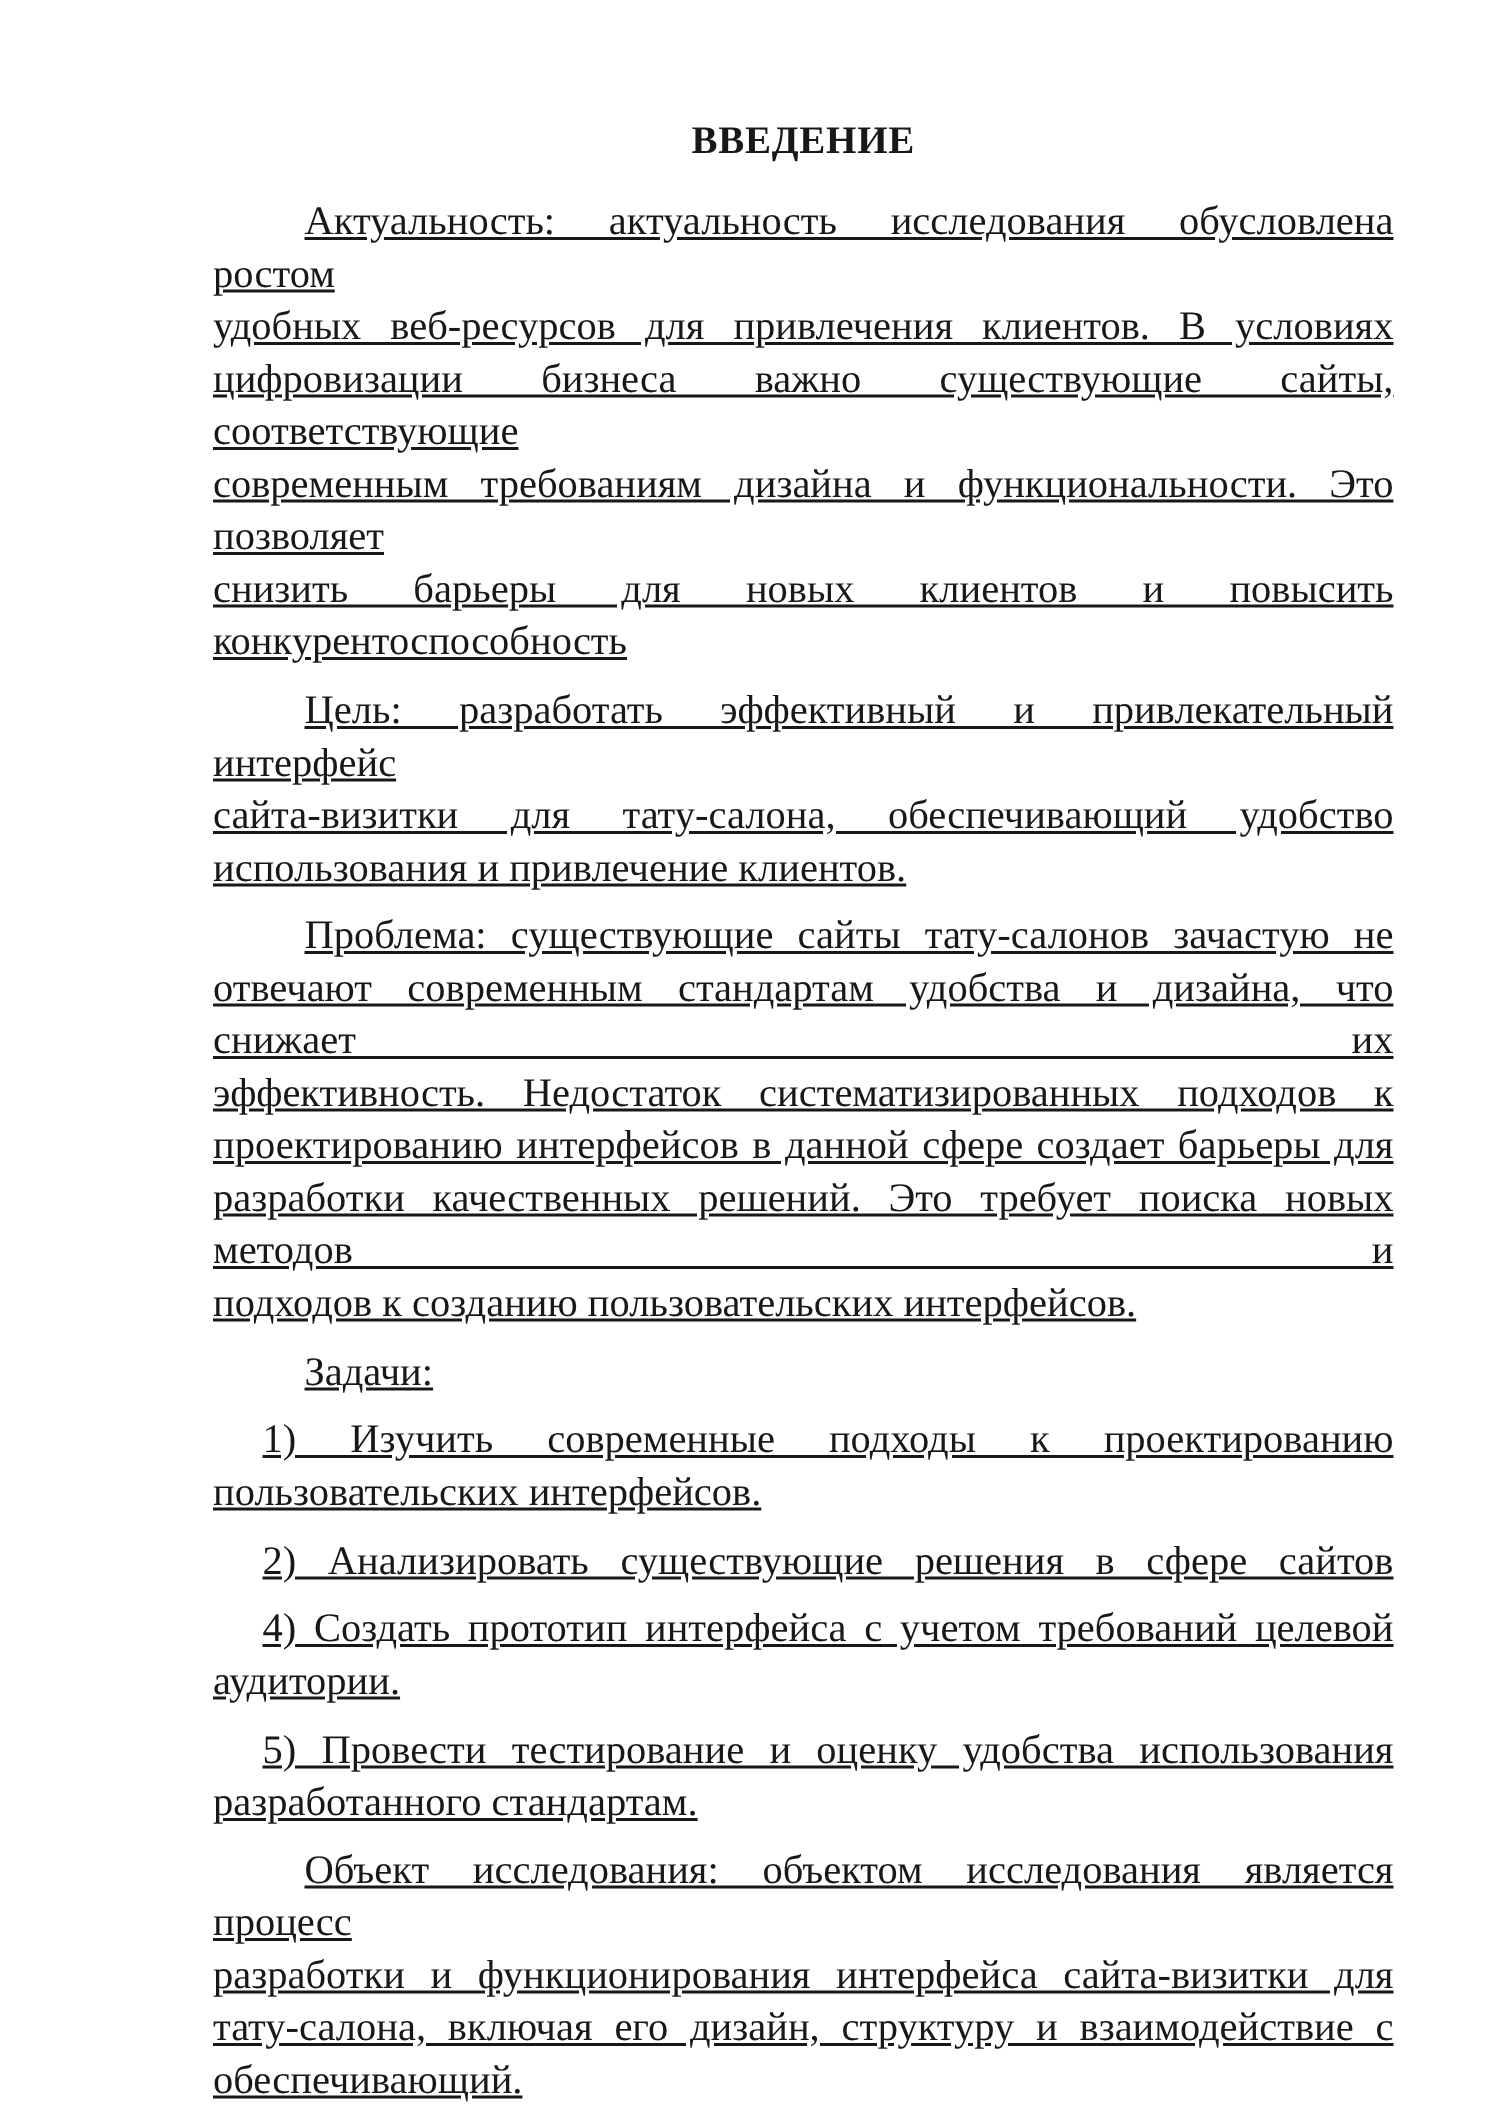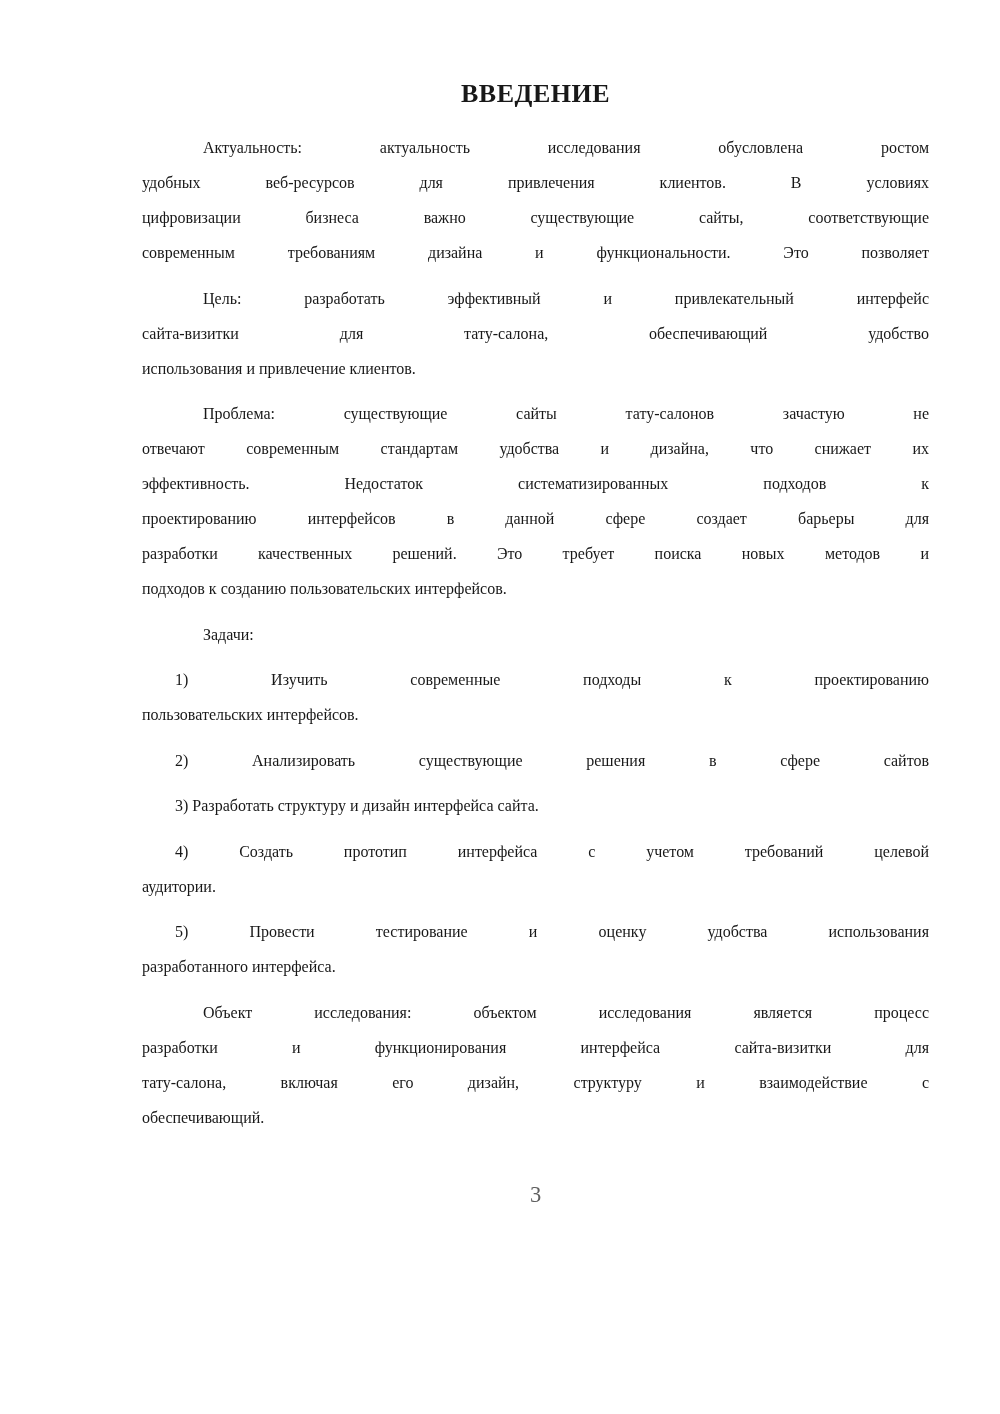--- a/index.html
+++ b/index.html
@@ -22,22 +22,23 @@
   .doc-title {
     margin: 0 0 19px 0;
     font-size: 26px;
     line-height: 35px;
     font-weight: bold;
     text-align: center;
     letter-spacing: 0.5px;
   }
   .para {
     margin: 0 0 10.5px 0;
-    font-size: 16px;
+    font-size: 27px;
     line-height: 35px;
+    text-decoration: underline;
   }
   .line {
     text-align: justify;
     text-align-last: justify;
     white-space: normal;
   }
   .line.final {
     text-align-last: left;
   }
   .line.first.body {
@@ -59,20 +60,21 @@
 
 <div class="page" style="color: rgb(24, 24, 24);">
   <div class="content">
     <h1 class="doc-title">ВВЕДЕНИЕ</h1>
     <div>
         <div class="para">
           <div class="line first body">Актуальность: актуальность исследования обусловлена ростом</div>
           <div class="line">удобных веб-ресурсов для привлечения клиентов. В условиях</div>
           <div class="line">цифровизации бизнеса важно существующие сайты, соответствующие</div>
           <div class="line">современным требованиям дизайна и функциональности. Это позволяет</div>
+          <div class="line">снизить барьеры для новых клиентов и повысить конкурентоспособность</div>
         </div>
         <div class="para">
           <div class="line first body">Цель: разработать эффективный и привлекательный интерфейс</div>
           <div class="line">сайта-визитки для тату-салона, обеспечивающий удобство</div>
           <div class="line final">использования и привлечение клиентов.</div>
         </div>
         <div class="para">
           <div class="line first body">Проблема: существующие сайты тату-салонов зачастую не</div>
           <div class="line">отвечают современным стандартам удобства и дизайна, что снижает их</div>
           <div class="line">эффективность. Недостаток систематизированных подходов к</div>
@@ -84,29 +86,26 @@
           <div class="line first body final">Задачи:</div>
         </div>
         <div class="para">
           <div class="line first list">1) Изучить современные подходы к проектированию</div>
           <div class="line final">пользовательских интерфейсов.</div>
         </div>
         <div class="para">
           <div class="line first list">2) Анализировать существующие решения в сфере сайтов</div>
         </div>
         <div class="para">
-          <div class="line first list final">3) Разработать структуру и дизайн интерфейса сайта.</div>
-        </div>
-        <div class="para">
           <div class="line first list">4) Создать прототип интерфейса с учетом требований целевой</div>
           <div class="line final">аудитории.</div>
         </div>
         <div class="para">
           <div class="line first list">5) Провести тестирование и оценку удобства использования</div>
-          <div class="line final">разработанного интерфейса.</div>
+          <div class="line final">разработанного стандартам.</div>
         </div>
         <div class="para">
           <div class="line first body">Объект исследования: объектом исследования является процесс</div>
           <div class="line">разработки и функционирования интерфейса сайта-визитки для</div>
           <div class="line">тату-салона, включая его дизайн, структуру и взаимодействие с</div>
           <div class="line final">обеспечивающий.</div>
         </div>
       </div>
     <div class="page-number" style="color: rgb(95, 95, 95);">3</div>
   </div>

